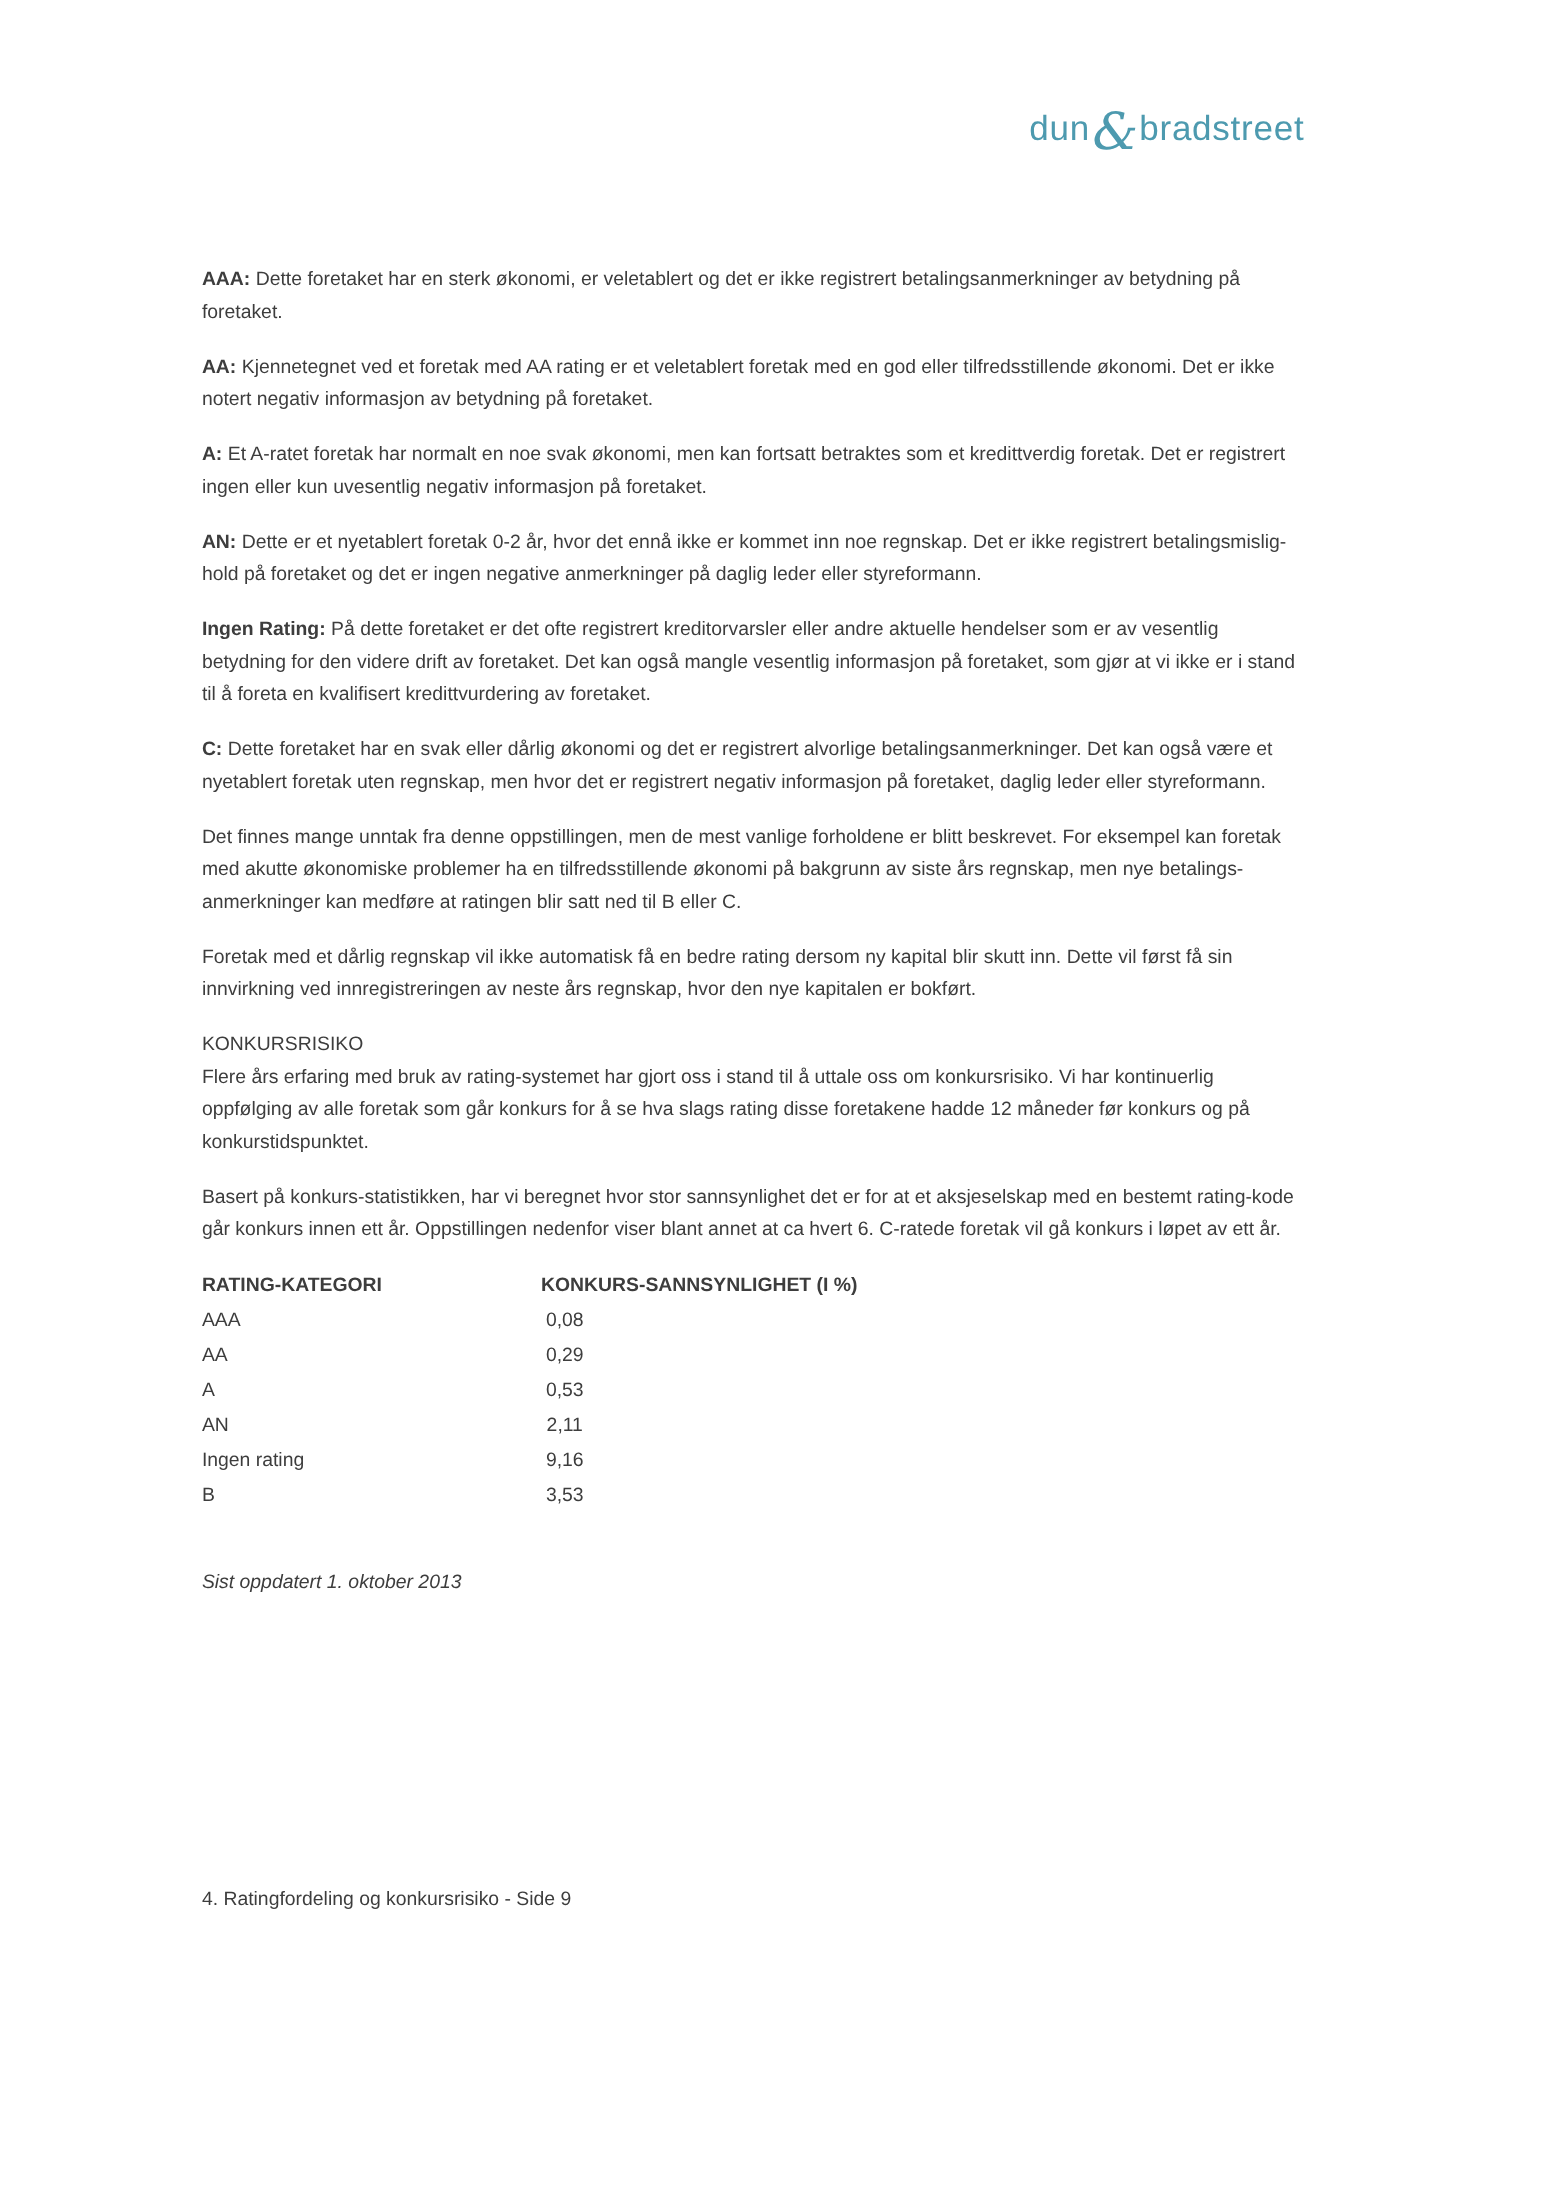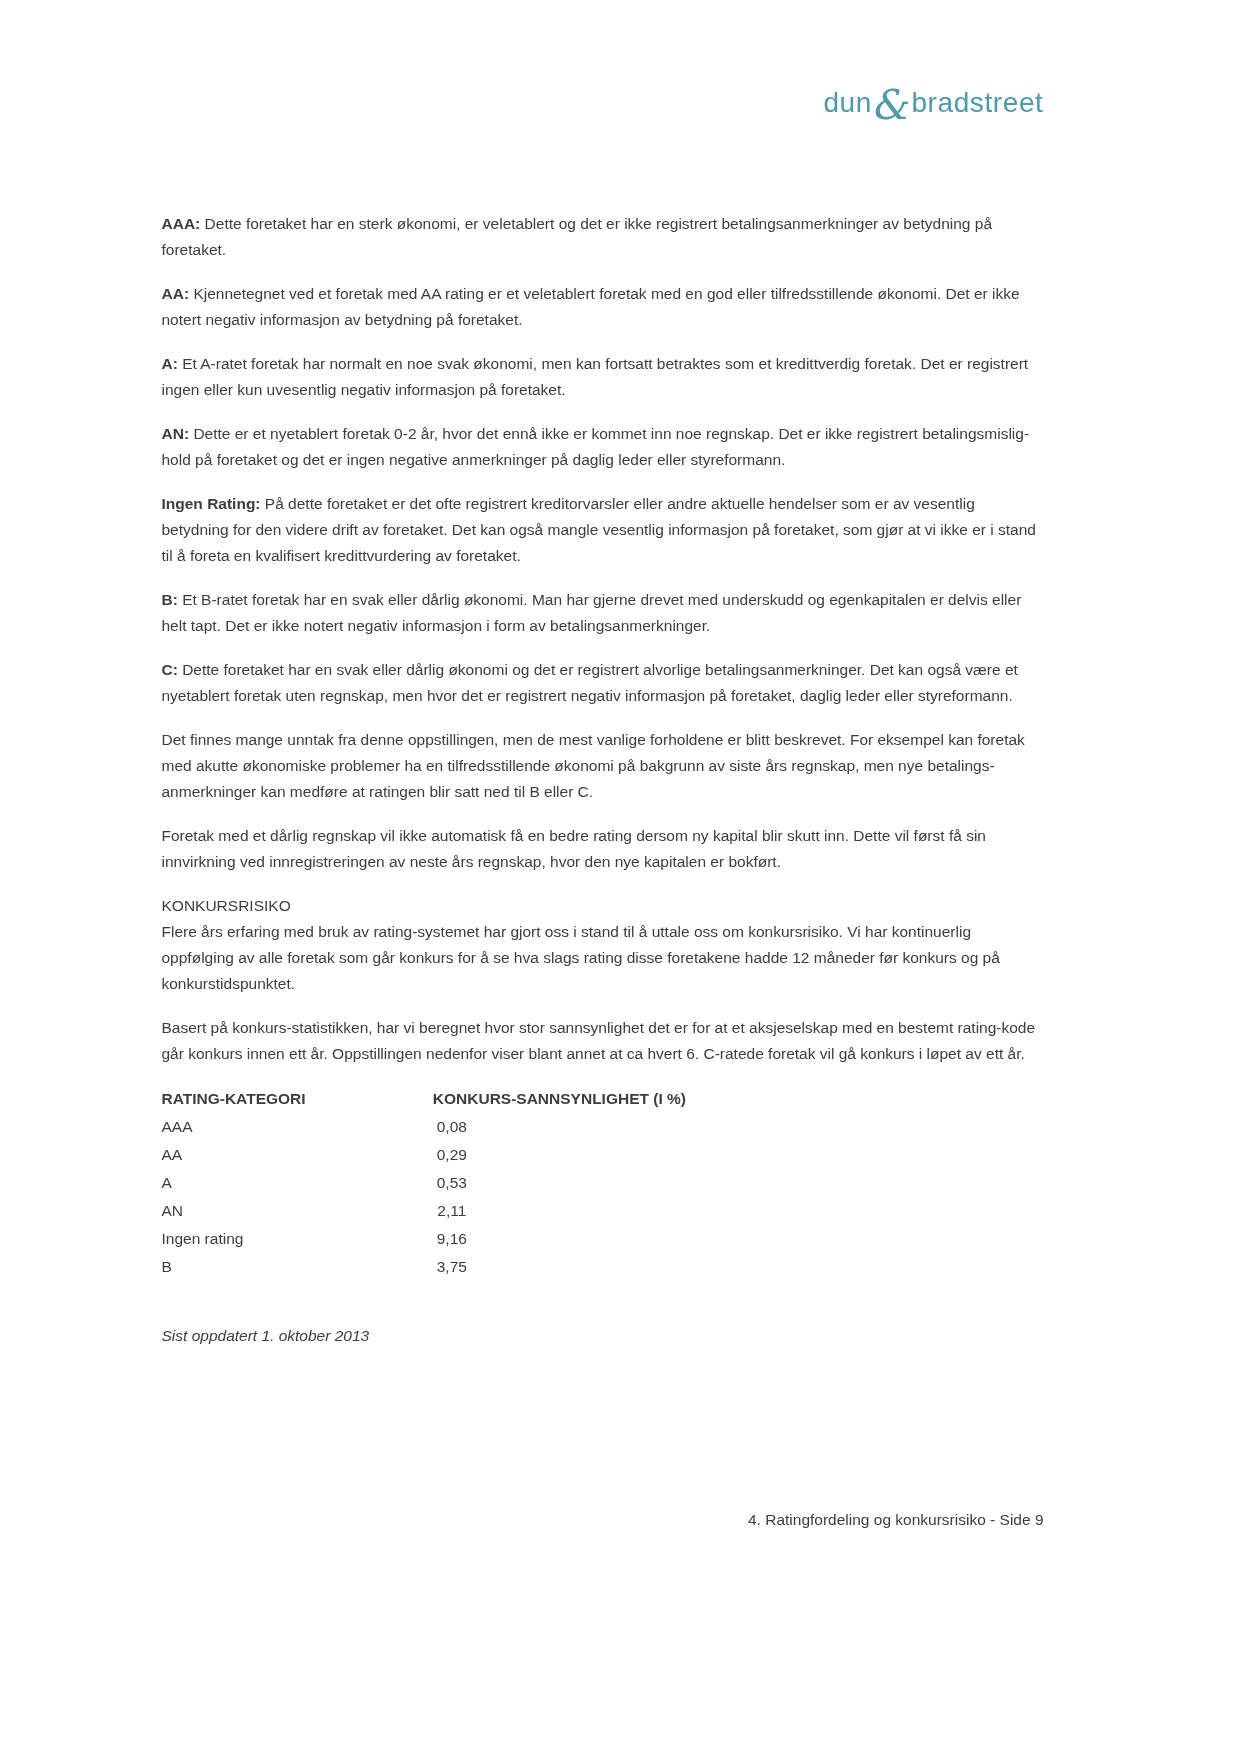--- a/index.html
+++ b/index.html
@@ -60,21 +60,20 @@
   .tcell { display: inline-block; vertical-align: top; line-height: 28px; }
   .cat { width: 267px; }
   .val { width: 38px; text-align: center; }
   .th { font-weight: bold; }
   .updated { font-style: italic; margin-top: 42px; }
   .page-footer {
     position: absolute;
     top: 1496px;
     left: 68px;
     width: 882px;
-    text-align: right;
     font-size: 15.5px;
     color: #3d3d3d;
   }
 </style>
 </head>
 <body>
 
 <div class="page">
 
   <div class="logo-row">
@@ -103,24 +102,20 @@
     <p class="para">
       <strong class="lead">AN:</strong>
       <span>Dette er et nyetablert foretak 0-2 år, hvor det ennå ikke er kommet inn noe regnskap. Det er ikke registrert betalingsmislig- hold på foretaket og det er ingen negative anmerkninger på daglig leder eller styreformann.</span>
     </p>
 
     <p class="para">
       <strong class="lead">Ingen Rating:</strong>
       <span>På dette foretaket er det ofte registrert kreditorvarsler eller andre aktuelle hendelser som er av vesentlig betydning for den videre drift av foretaket. Det kan også mangle vesentlig informasjon på foretaket, som gjør at vi ikke er i stand til å foreta en kvalifisert kredittvurdering av foretaket.</span>
     </p>
 
-    <p class="para">
-      <strong class="lead">B:</strong>
-      <span>Et B-ratet foretak har en svak eller dårlig økonomi. Man har gjerne drevet med underskudd og egenkapitalen er delvis eller helt tapt. Det er ikke notert negativ informasjon i form av betalingsanmerkninger.</span>
-    </p>
 
     <p class="para">
       <strong class="lead">C:</strong>
       <span>Dette foretaket har en svak eller dårlig økonomi og det er registrert alvorlige betalingsanmerkninger. Det kan også være et nyetablert foretak uten regnskap, men hvor det er registrert negativ informasjon på foretaket, daglig leder eller styreformann.</span>
     </p>
 
     <p class="para">Det finnes mange unntak fra denne oppstillingen, men de mest vanlige forholdene er blitt beskrevet. For eksempel kan foretak med akutte økonomiske problemer ha en tilfredsstillende økonomi på bakgrunn av siste års regnskap, men nye betalings- anmerkninger kan medføre at ratingen blir satt ned til B eller C.</p>
 
     <p class="para">Foretak med et dårlig regnskap vil ikke automatisk få en bedre rating dersom ny kapital blir skutt inn. Dette vil først få sin innvirkning ved innregistreringen av neste års regnskap, hvor den nye kapitalen er bokført.</p>
 
@@ -150,21 +145,21 @@
       <div class="trow">
         <span class="tcell cat">AN</span>
         <span class="tcell val">2,11</span>
       </div>
       <div class="trow">
         <span class="tcell cat">Ingen rating</span>
         <span class="tcell val">9,16</span>
       </div>
       <div class="trow">
         <span class="tcell cat">B</span>
-        <span class="tcell val">3,75</span>
+        <span class="tcell val">3,53</span>
       </div>
     </div>
 
     <p class="updated">Sist oppdatert 1. oktober 2013</p>
 
   </div>
 
   <div class="page-footer">4. Ratingfordeling og konkursrisiko - Side 9</div>
 
 </div>

